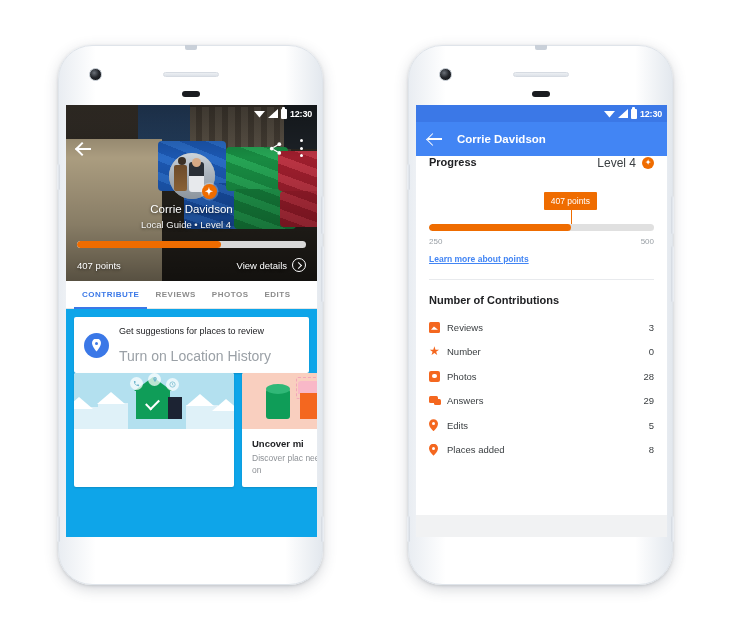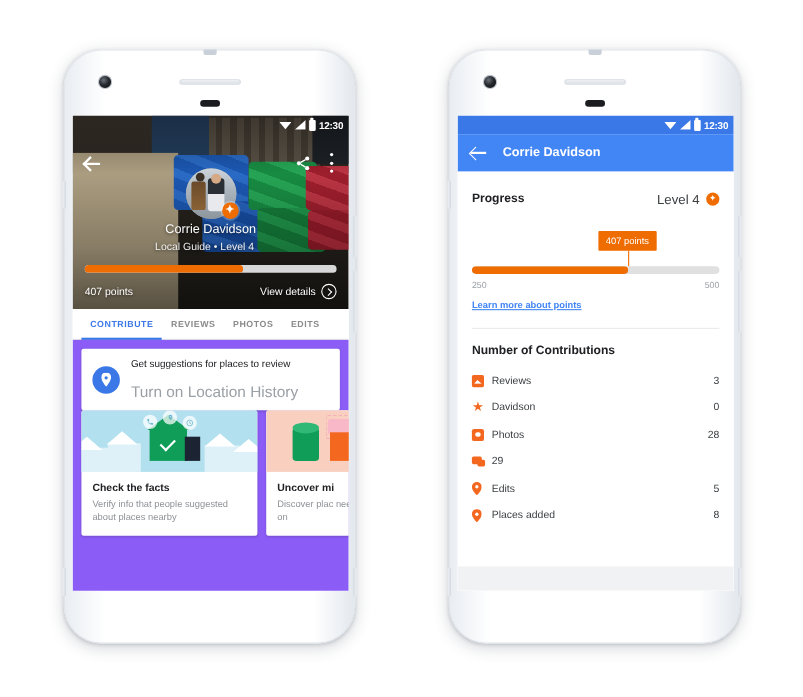--- a/index.html
+++ b/index.html
@@ -207,21 +207,21 @@
   .tab {
     display:flex; align-items:center; padding:0 8px;
     font-size:8px; font-weight:bold; letter-spacing:.5px; color:#8b8b8b;
     position:relative;
   }
   .tab.active { color:#3b78e7; }
   .tab.active::after {
     content:""; position:absolute; left:0; right:0; bottom:-1px; height:2px; background:#3b78e7;
   }
 
-  .body1 { background:#8b5cf6; height:266px; padding:8px 8px 0; position:relative; }
+  .body1 { background:#0ea5e9; height:266px; padding:8px 8px 0; position:relative; }
 
   .sug-card {
     background:#fff; border-radius:2px; padding:9px 10px;
     display:flex; align-items:center; gap:10px;
     box-shadow:0 1px 2px rgba(0,0,0,.14);
   }
   .sug-pin {
     width:25px; height:25px; border-radius:50%; background:#3b78e7; flex:none;
     display:flex; align-items:center; justify-content:center;
   }
@@ -282,21 +282,21 @@
   .appbar {
     background:#4285f4; height:34px; display:flex; align-items:center; gap:14px; padding:0 12px;
   }
   .ab-back { width:15px; height:14px; position:relative; }
   .ab-back::before { content:""; position:absolute; left:0; top:6px; width:14px; height:1.8px; background:#fff; }
   .ab-back::after { content:""; position:absolute; left:0; top:2.5px; width:8px; height:8px;
     border-left:1.8px solid #fff; border-bottom:1.8px solid #fff; transform:rotate(45deg); }
   .ab-title { color:#fff; font-size:11.5px; font-weight:bold; }
 
   .p2body { padding:0 13px; background:#fff; height:381px; position:relative; }
-  .prog-row { display:flex; align-items:center; justify-content:space-between; padding-top:18px; }
+  .prog-row { display:flex; align-items:flex-start; justify-content:space-between; }
   .prog-t { font-size:11px; font-weight:bold; color:#202124; }
   .lvl-row { display:flex; align-items:center; gap:6px; }
   .lvl-txt { font-size:12px; color:#3c4043; }
   .lvl-ic { width:12px; height:12px; border-radius:50%; background:#ef6c00;
     display:flex; align-items:center; justify-content:center; }
   .lvl-ic span { color:#fff; font-size:8px; line-height:1; }
 
   .tip-wrap { position:relative; height:32px; margin-top:22px; }
   .tip {
     position:absolute; left:50%; margin-left:-27px; top:0;
@@ -467,24 +467,20 @@
                     <path d="M12 2a7 7 0 00-7 7c0 5 7 13 7 13s7-8 7-13a7 7 0 00-7-7zm0 9.5A2.5 2.5 0 1114.5 9 2.5 2.5 0 0112 11.5z"></path>
                   </svg>
               </div>
               <div class="mini-ic" style="left:92px;top:5px;">
                 <svg width="7" height="7" viewBox="0 0 24 24" fill="none" stroke="#6fb6cc" stroke-width="2.4">
                     <circle cx="12" cy="12" r="9"></circle>
                     <path d="M12 7v5.5l3.5 2"></path>
                   </svg>
               </div>
             </div>
-            <div class="mtxt">
-              <div class="mtitle">Check the facts</div>
-              <div class="mdesc">Verify info that people suggested about places nearby</div>
-            </div>
           </div>
 
           <div class="mcard second">
             <div class="ill peach">
               <div class="dashed"></div>
               <div class="pinkb"></div>
               <div class="cyl"></div>
               <div class="orng"></div>
             </div>
             <div class="mtxt">
@@ -559,34 +555,35 @@
             <span class="cico">
                 <span class="ic ic-review"></span>
               </span>
             <span class="clabel">Reviews</span>
             <span class="cval">3</span>
           </div>
           <div class="crow">
             <span class="cico">
                 <span class="ic-star">★</span>
               </span>
-            <span class="clabel">Davidson</span>
+            <span class="clabel">Number</span>
             <span class="cval">0</span>
           </div>
           <div class="crow">
             <span class="cico">
                 <span class="ic ic-photo"></span>
               </span>
             <span class="clabel">Photos</span>
             <span class="cval">28</span>
           </div>
           <div class="crow">
             <span class="cico">
                 <span class="ic-ans"></span>
               </span>
+            <span class="clabel">Answers</span>
             <span class="cval">29</span>
           </div>
           <div class="crow">
             <span class="cico">
                 <span class="ic-pin"></span>
               </span>
             <span class="clabel">Edits</span>
             <span class="cval">5</span>
           </div>
           <div class="crow">

